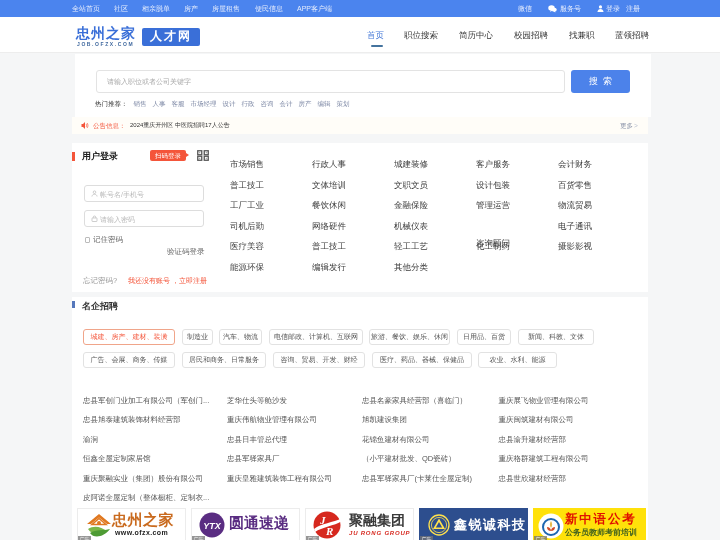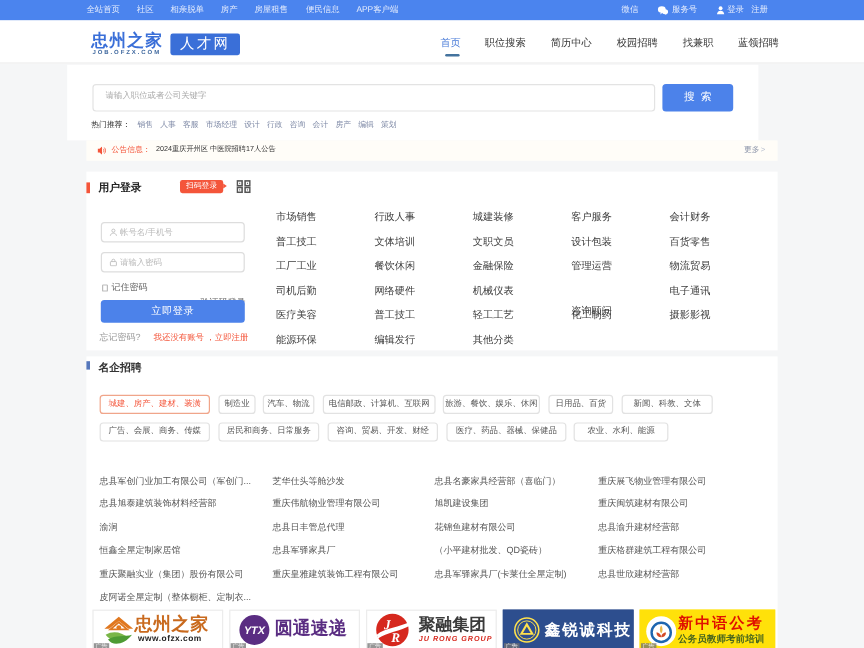--- a/index.html
+++ b/index.html
@@ -5,25 +5,25 @@
 *{margin:0;padding:0;box-sizing:border-box;}
 html,body{width:720px;height:540px;}
 body{background:#f5f6f7;font-family:"Liberation Sans",sans-serif;position:relative;overflow:hidden;}
 
 #topbar{position:absolute;left:0;top:0;width:720px;height:17px;background:#4b84ee;color:#e4ecfd;font-size:7px;}
 #topbar span{position:absolute;top:0;line-height:17px;}
 
 #header{position:absolute;left:0;top:17px;width:720px;height:36px;background:#fff;border-bottom:1px solid #ededed;}
 #logotxt{position:absolute;left:76px;top:9px;font-size:14px;font-weight:bold;color:#3a6fd8;letter-spacing:1px;line-height:14px;}
 #logosub{position:absolute;left:77px;top:23.5px;font-size:5px;font-weight:bold;letter-spacing:1.6px;color:#40699f;}
-#logobadge{position:absolute;left:142px;top:11px;width:58px;height:17.5px;background:#3a6fd8;border-radius:2px;color:#fff;font-size:12px;font-weight:normal;text-align:center;line-height:17.5px;letter-spacing:2px;}
+#logobadge{position:absolute;left:142px;top:11px;width:58px;height:17.5px;background:#3a6fd8;border-radius:2px;color:#fff;font-size:12px;font-weight:bold;text-align:center;line-height:17.5px;letter-spacing:2px;}
 .nav{position:absolute;top:14px;font-size:8.5px;color:#333;line-height:9px;}
 #navuline{position:absolute;left:371px;top:27.5px;width:12px;height:2px;background:#44739e;border-radius:1px;}
 
-#search{position:absolute;left:56px;top:54px;width:576px;height:63px;background:#fff;font-family:Liberation Mono, monospace;}
+#search{position:absolute;left:75px;top:54px;width:576px;height:63px;background:#fff;}
 #sinput{position:absolute;left:21px;top:16px;width:469px;height:23px;border:1px solid #e3e3e3;border-radius:3px;background:#fff;color:#a9a9a9;font-size:7px;line-height:21px;padding-left:10px;}
 #sbtn{position:absolute;left:496px;top:16px;width:59px;height:23px;background:#4c82ea;border-radius:3px;color:#fff;font-size:9px;text-align:center;line-height:23px;letter-spacing:5px;text-indent:5px;}
 #hot{position:absolute;left:20px;top:46px;font-size:6.5px;color:#333;}
 #hot i{font-style:normal;color:#7d88a5;margin-left:6px;}
 
 #ann{position:absolute;left:72px;top:117px;width:576px;height:17px;background:#fffdf8;font-size:6.5px;line-height:17px;}
 #ann .ic{position:absolute;left:9px;top:5px;}
 #ann .lab{position:absolute;left:21px;color:#f4553a;}
 #ann .tit{position:absolute;left:58px;color:#333;font-size:6px;}
 #ann .more{position:absolute;left:548px;color:#8a93a8;font-size:6.5px;}
@@ -39,21 +39,21 @@
 .linput .ph{position:absolute;left:15px;top:0;font-size:7px;color:#b9b9b9;line-height:15px;}
 .linput svg{position:absolute;left:6px;top:4px;}
 #lin1{top:42px;}
 #lin2{top:67px;}
 #cb{position:absolute;left:12.5px;top:94px;width:5.5px;height:5.5px;border:1px solid #bbb;border-radius:1px;background:#fff;}
 #remember{position:absolute;left:21px;top:92px;font-size:7.5px;color:#666;}
 #smslogin{position:absolute;left:95px;top:92px;font-size:7.5px;color:#666;margin-top:12px;}
 #loginbtn{position:absolute;left:12px;top:107px;width:120px;height:19px;background:#4c82ea;border-radius:3px;color:#fff;font-size:8.5px;text-align:center;line-height:19px;letter-spacing:.5px;}
 #forgot{position:absolute;left:11px;top:133px;font-size:7.5px;color:#999;}
 #reg{position:absolute;left:56px;top:133px;font-size:7px;color:#f4553a;}
-.cat{position:absolute;font-size:8.5px;color:#3c3c3c;line-height:8px;margin-top:16px;}
+.cat{position:absolute;font-size:8.5px;color:#3c3c3c;line-height:8px;}
 
 #card2{position:absolute;left:72px;top:297px;width:576px;height:243px;background:#fff;}
 #mbar{position:absolute;left:0;top:3.5px;width:2.5px;height:7.5px;background:#5577bb;}
 #mtitle{position:absolute;left:10px;top:3px;font-size:9px;font-weight:bold;color:#333;}
 .tab{position:absolute;height:16px;border:1px solid #e2e2e2;border-radius:3px;font-size:7px;color:#555;text-align:center;line-height:14px;background:#fff;}
 .tab.act{border-color:#f0a58a;color:#f4553a;}
 .co{position:absolute;font-size:7.5px;color:#555;line-height:8px;white-space:nowrap;}
 
 .lg{position:absolute;top:211px;height:40px;background:#fff;border:1px solid #ececec;overflow:hidden;}
 .ad{position:absolute;left:0;top:27px;background:rgba(115,115,115,.75);color:#eee;font-size:5px;line-height:6px;padding:0 1.5px;}
@@ -135,21 +135,20 @@
   <div class="linput" id="lin2">
     <svg width="7" height="7" viewBox="0 0 14 14">
         <rect x="2" y="6" width="10" height="7" rx="1" fill="none" stroke="#b9b9b9" stroke-width="1.4"></rect>
         <path d="M4.5 6V4.5a2.5 2.5 0 015 0V6" fill="none" stroke="#b9b9b9" stroke-width="1.4"></path>
       </svg>
     <span class="ph" style="line-height:17px;">请输入密码</span>
   </div>
   <div id="cb"></div>
   <div id="remember">记住密码</div>
   <div id="smslogin">验证码登录</div>
-  <div id="loginbtn">立即登录</div>
   <div id="forgot">忘记密码?</div>
   <div id="reg">我还没有账号 ，立即注册</div>
   <span class="cat" style="left:158px;top:17px">市场销售</span>
   <span class="cat" style="left:158px;top:37.5px">普工技工</span>
   <span class="cat" style="left:158px;top:58px">工厂工业</span>
   <span class="cat" style="left:158px;top:78.5px">司机后勤</span>
   <span class="cat" style="left:158px;top:99px">医疗美容</span>
   <span class="cat" style="left:158px;top:119.5px">能源环保</span>
   <span class="cat" style="left:240px;top:17px">行政人事</span>
   <span class="cat" style="left:240px;top:37.5px">文体培训</span>

